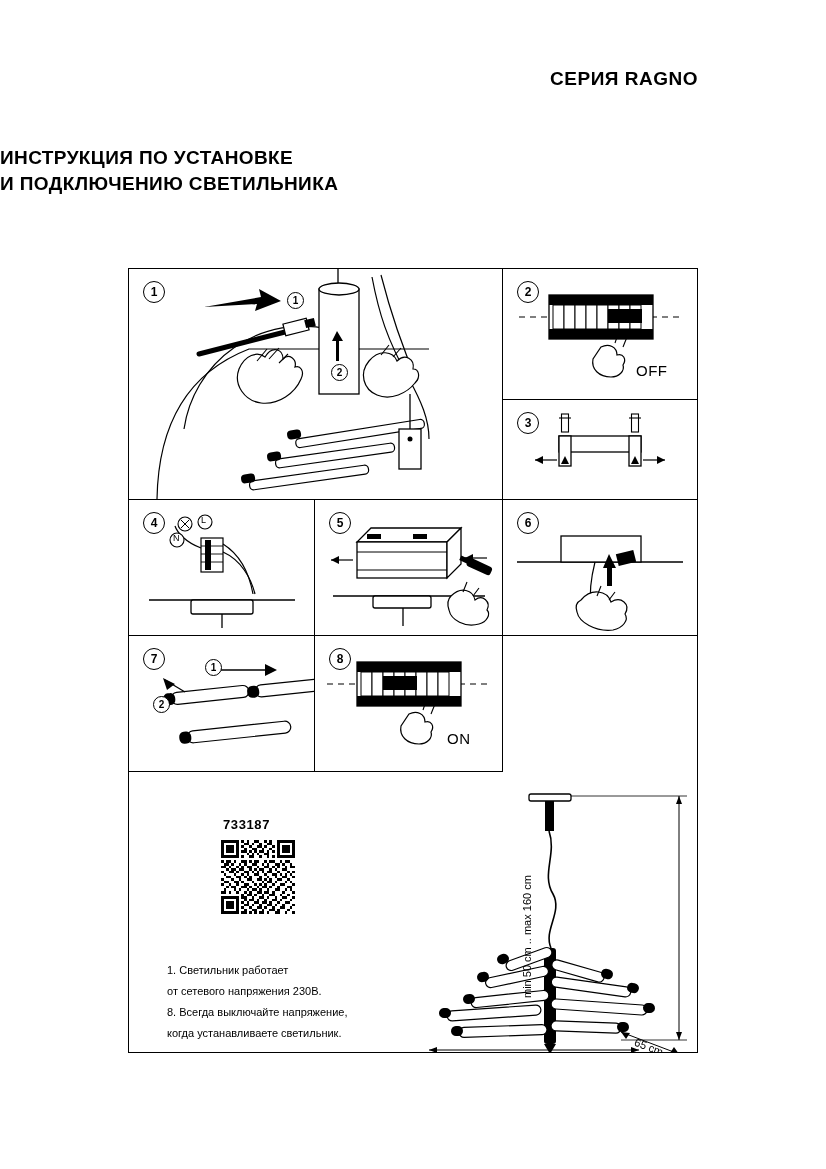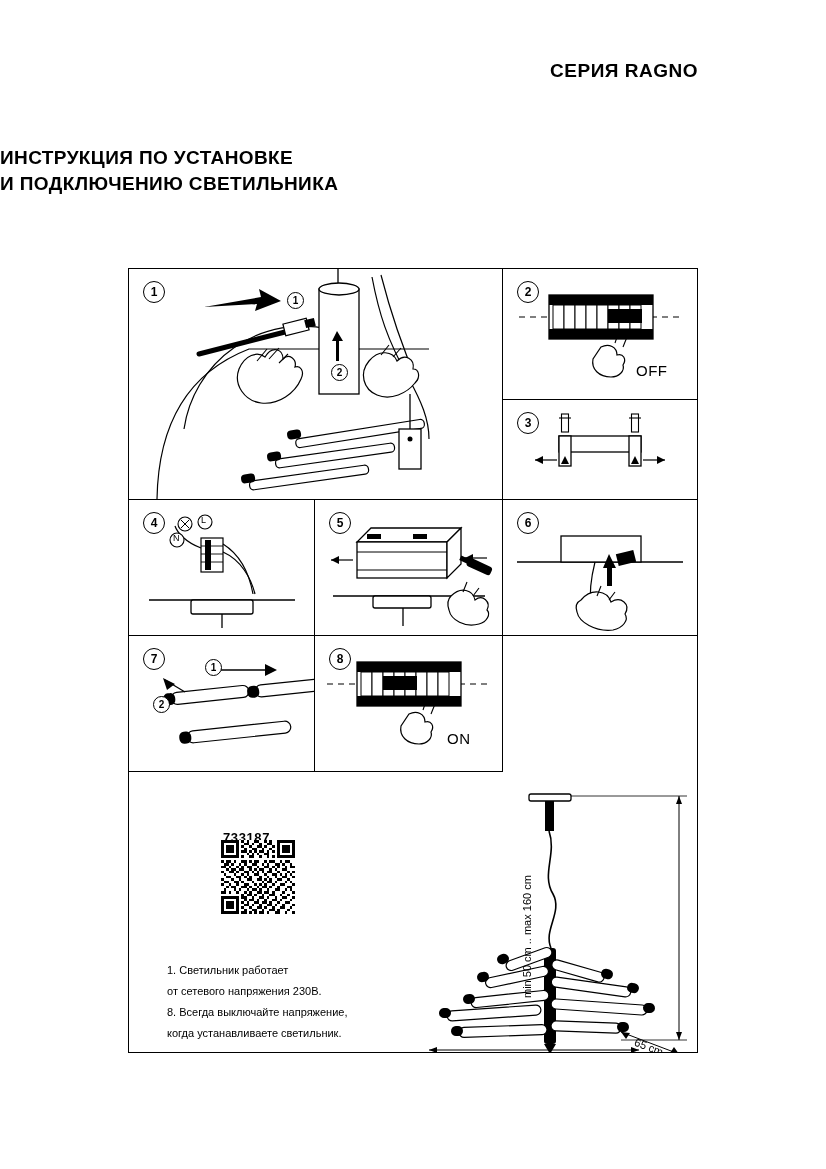--- a/index.html
+++ b/index.html
@@ -18,21 +18,21 @@
   .page {
     position: absolute;
     left: 0; top: 0;
     width: 826px;
     height: 1169px;
   }
   
   .header {
     position: absolute;
     right: 128px;
-    top: 58px;
+    top: 66px;
     text-align: right;
   }
   .header .line {
     font-size: 19px;
     font-weight: bold;
     letter-spacing: 0.5px;
     line-height: 25px;
     white-space: nowrap;
   }
   .title {
@@ -369,21 +369,21 @@
         <rect x="68" y="40" width="34" height="14" fill="#000"></rect>
         <path d="M 94 78 c 8 -4 16 0 16 8 c 6 -2 10 4 6 10 c 2 6 -4 12 -12 12 c -12 0 -20 -8 -18 -18 z" fill="#fff" stroke="#000" stroke-width="1.2"></path>
         <path d="M 108 74 l 4 -12 M 116 78 l 4 -10" stroke="#000" stroke-width="1.1" fill="none"></path>
       </svg>
       <div class="step-num" style="left:14px; top:12px;">8</div>
       <div class="lbl" style="left:132px; top:94px;">ON</div>
     </div>
 
     <div class="cell" style="left:0; top:503px; width:568px; height:280px; overflow:hidden;">
 
-      <div class="art-code" style="left:94px; top:45px;margin-top:13px;">733187</div>
+      <div class="art-code" style="left:94px; top:45px;">733187</div>
 
       <svg class="qr" style="left:92px; top:68px;" width="74" height="74" viewBox="0 0 29 29" shape-rendering="crispEdges">
         <rect width="29" height="29" fill="#fff"></rect>
         <g fill="#000">
           <rect x="0" y="0" width="7" height="1"></rect>
             <rect x="0" y="6" width="7" height="1"></rect>
           <rect x="0" y="0" width="1" height="7"></rect>
             <rect x="6" y="0" width="1" height="7"></rect>
           <rect x="2" y="2" width="3" height="3"></rect>
           <rect x="22" y="0" width="7" height="1"></rect>

